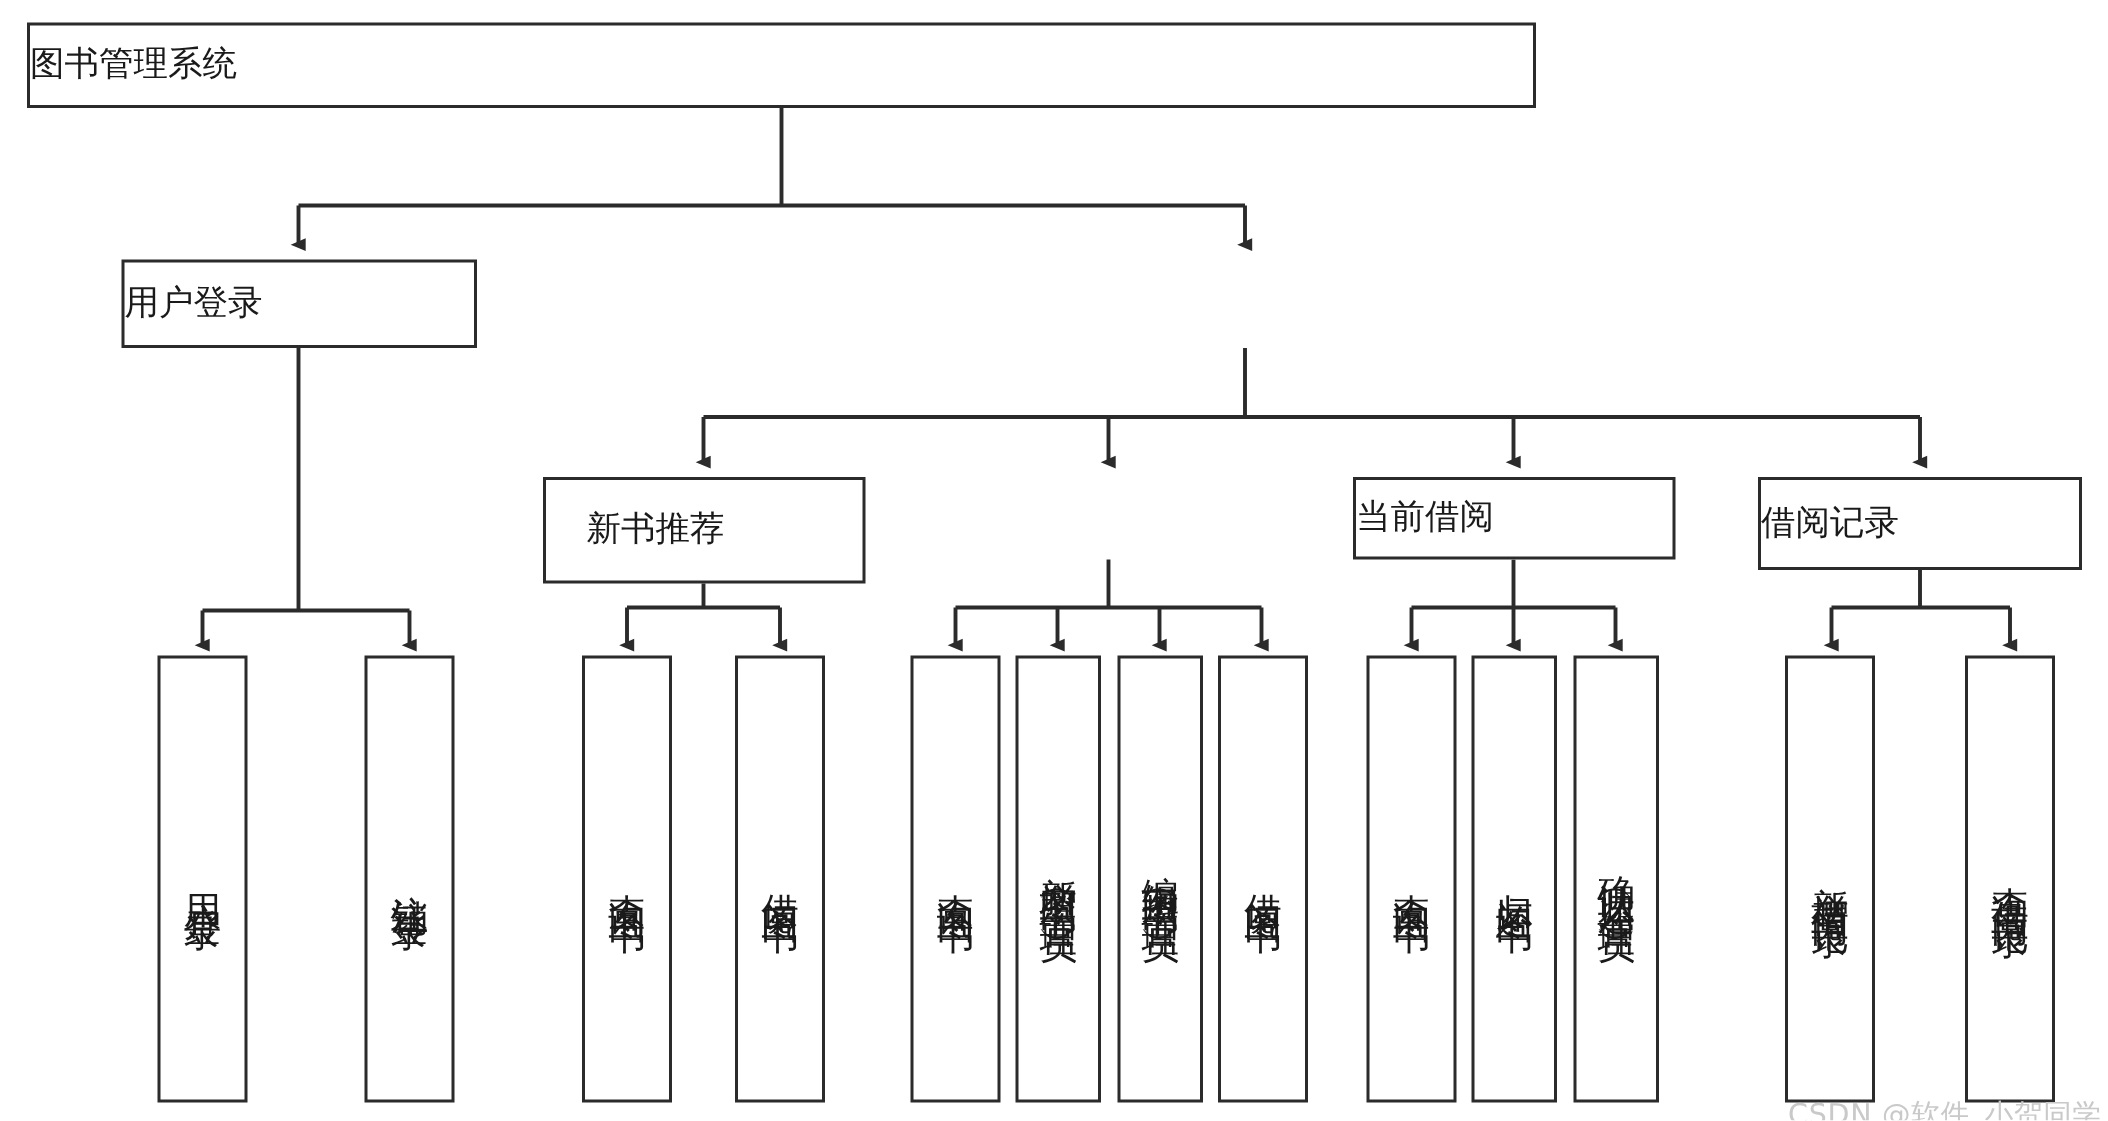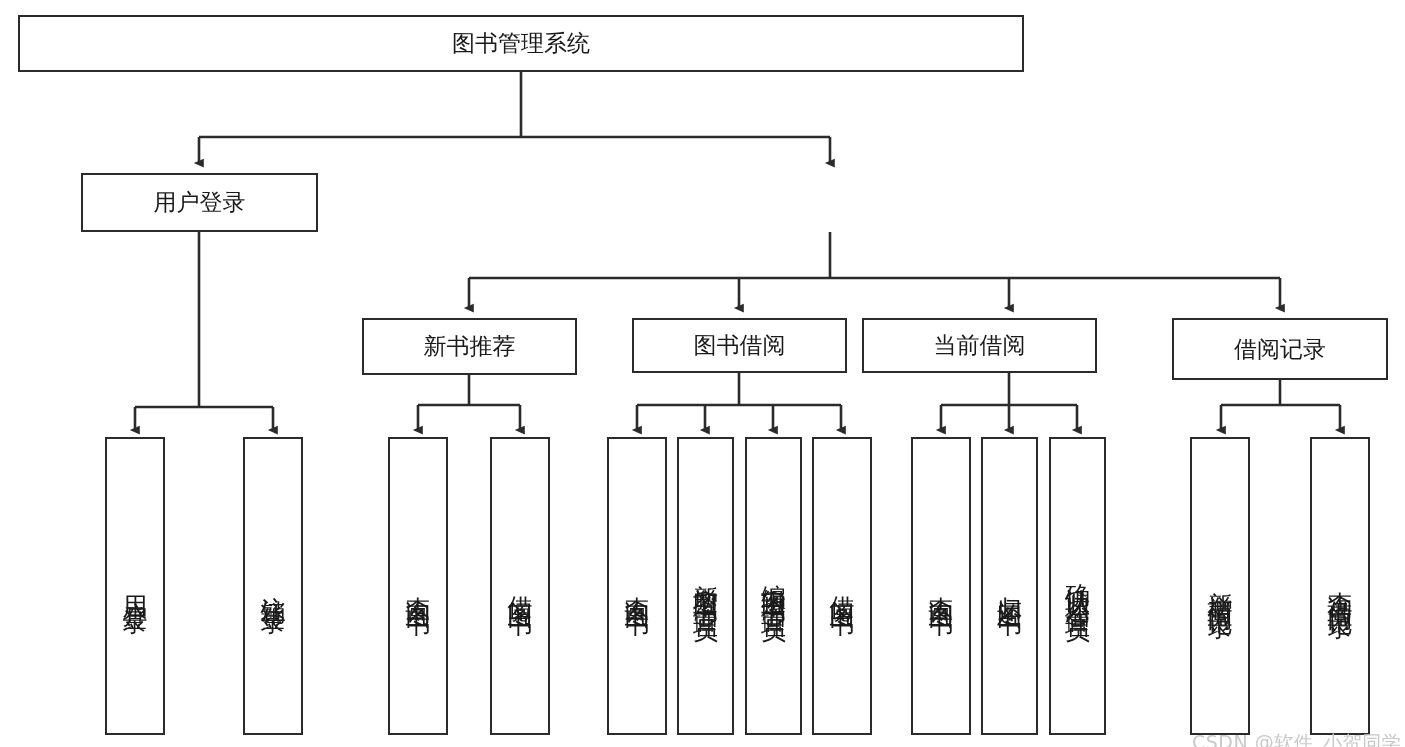--- a/index.html
+++ b/index.html
@@ -25,21 +25,20 @@
     height: 747px;
     pointer-events: none;
   }
   .node {
     position: absolute;
     box-sizing: border-box;
     background: #ffffff;
     border: 2px solid #2b2b2b;
     display: flex;
     align-items: center;
-    justify-content: center;
     z-index: 2;
   }
   .node-label {
     color: #1a1a1a;
     line-height: 1.06;
     white-space: nowrap;
     text-align: center;
   }
   .node.horizontal .node-label {
     font-size: 23px;
@@ -124,29 +123,26 @@
 
   <div class="node root horizontal" style="left:18px; top:15px; width:1006px; height:57px;">
     <span class="node-label">图书管理系统</span>
   </div>
 
   <div class="node horizontal" style="left:81px; top:173px; width:237px; height:59px;">
     <span class="node-label">用户登录</span>
   </div>
 
 
-  <div class="node horizontal" style="left:362px; top:318px; width:215px; height:57px;">
+  <div class="node horizontal" style="left:362px; top:318px; width:215px; height:71px;padding-left:27px;">
     <span class="node-label">新书推荐</span>
   </div>
 
-  <div class="node horizontal" style="left:632px; top:318px; width:215px; height:55px;">
-    <span class="node-label">图书借阅</span>
-  </div>
-
-  <div class="node horizontal" style="left:862px; top:318px; width:235px; height:55px;">
+
+  <div class="node horizontal" style="left:902px; top:318px; width:215px; height:55px;">
     <span class="node-label">当前借阅</span>
   </div>
 
   <div class="node horizontal" style="left:1172px; top:318px; width:216px; height:62px;">
     <span class="node-label">借阅记录</span>
   </div>
 
   <div class="node vertical" style="left:105px; top:437px; width:60px; height:298px;">
     <span class="node-label" style="font-size: 25px; letter-spacing: 5px;">用户登录</span>
   </div>

